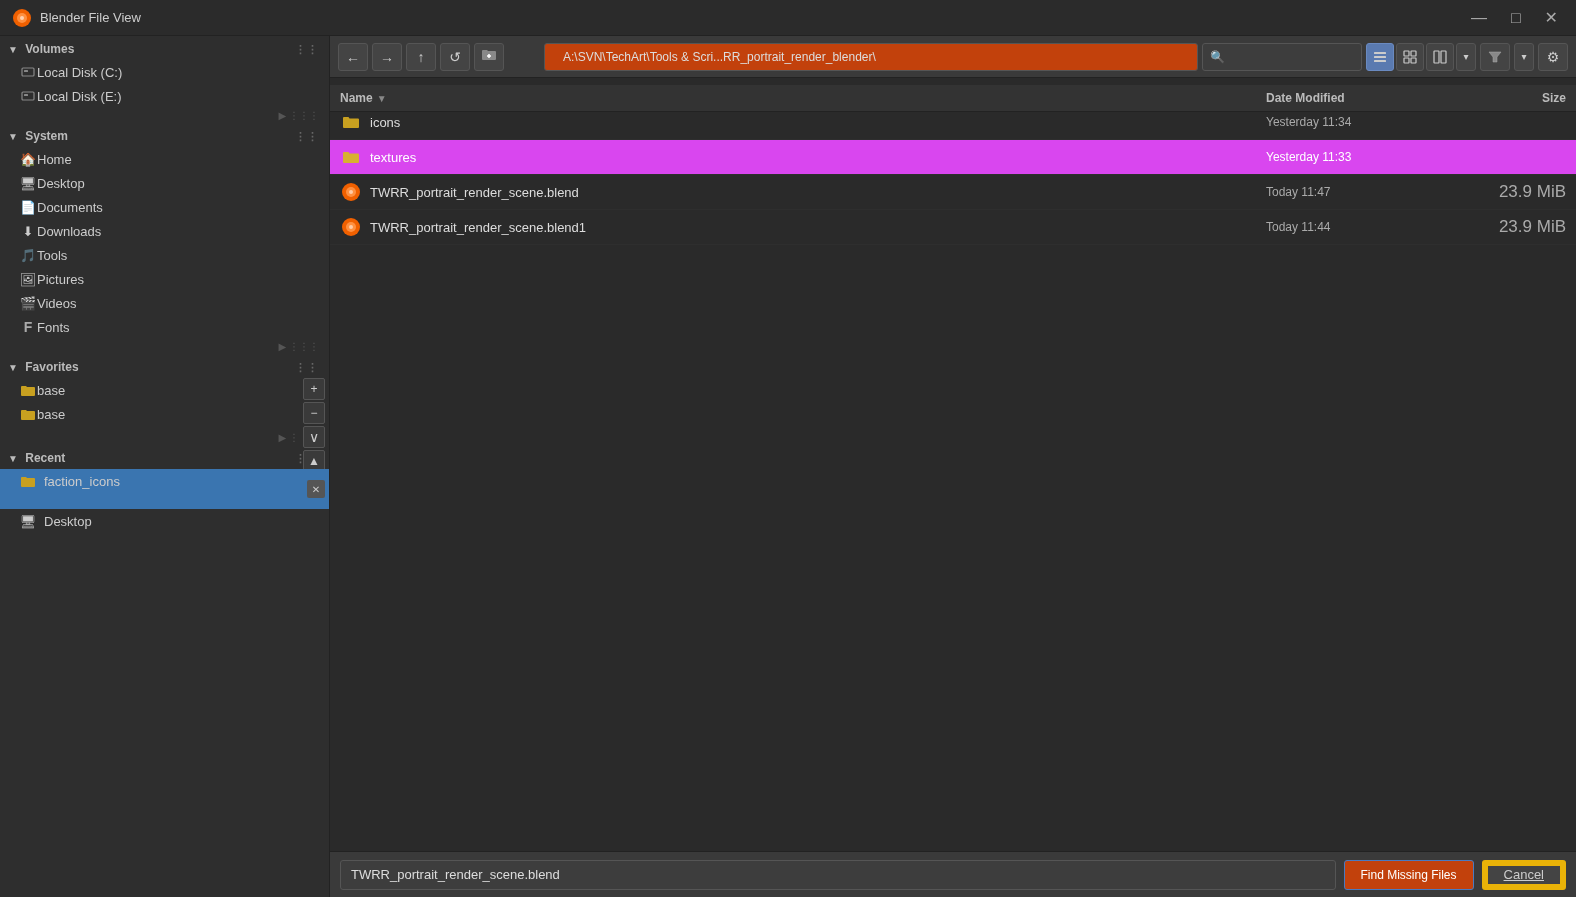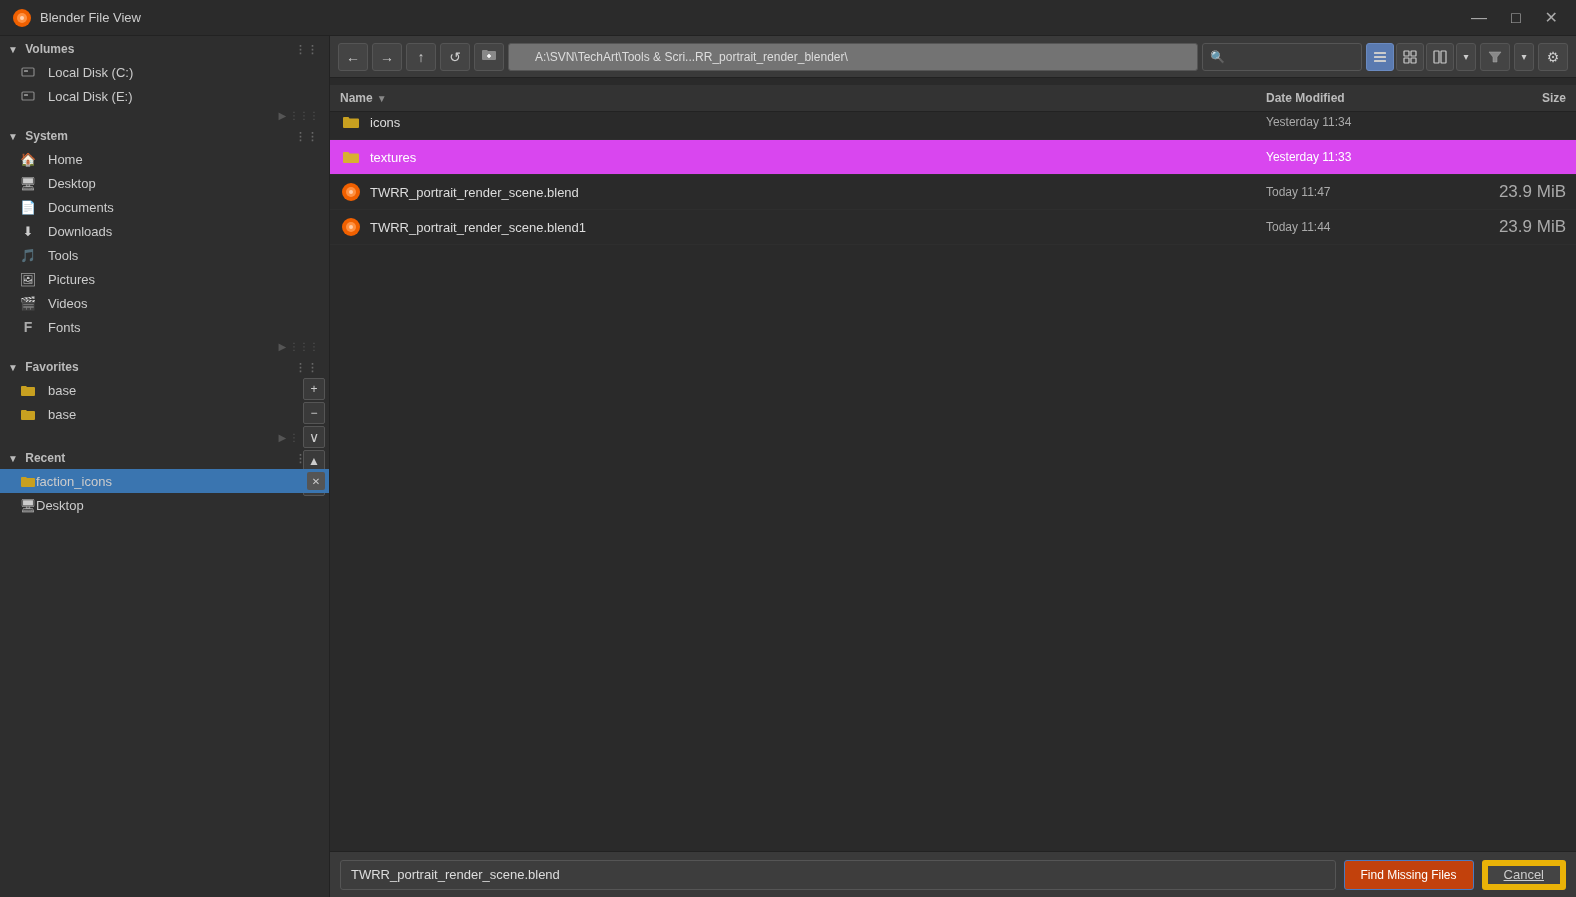--- a/index.html
+++ b/index.html
@@ -75,21 +75,21 @@
       cursor: pointer;
       user-select: none;
     }
     .section-header .arrow { font-size: 10px; margin-right: 4px; }
     .section-header .dots { color: #666; font-size: 11px; letter-spacing: 1px; }
 
     .sidebar-item {
       display: flex;
       align-items: center;
       padding: 4px 8px 4px 20px;
-      gap: 12px;
+      gap: 1px;
       cursor: pointer;
       border-radius: 3px;
       color: #ccc;
     }
 
     .sidebar-item-icon {
       width: 16px;
       height: 16px;
       display: flex;
       align-items: center;
@@ -137,21 +137,22 @@
       justify-content: center;
       cursor: pointer;
       font-size: 12px;
       border-radius: 2px;
     }
 
     
     .recent-item {
       display: flex;
       align-items: center;
-      padding: 4px 8px 4px 20px;
+      padding: 4px 8px 20px 20px;
+      gap: 8px;
       cursor: pointer;
       color: #ccc;
       position: relative;
     }
     .recent-item.selected { background: #3a75b0; }
     .recent-close {
       position: absolute;
       right: 4px;
       top: 50%;
       transform: translateY(-50%);
@@ -197,29 +198,30 @@
       display: flex;
       align-items: center;
       justify-content: center;
       cursor: pointer;
       font-size: 14px;
     }
 
     .path-bar {
       flex: 1;
       height: 28px;
-      background: #737373;
+      background: #c2410c;
       border: 1px solid #555;
       border-radius: 3px;
-      padding: 0 26px;
+      padding: 0 18px;
       color: #ddd;
       font-size: 12px;
       display: flex;
       align-items: center;
       cursor: text;
+      margin-left: 36px;
     }
     .search-icon-wrap {
       position: relative;
       display: flex;
       align-items: center;
     }
     .search-input-field {
       width: 160px;
       height: 28px;
       background: #3d3d3d;

